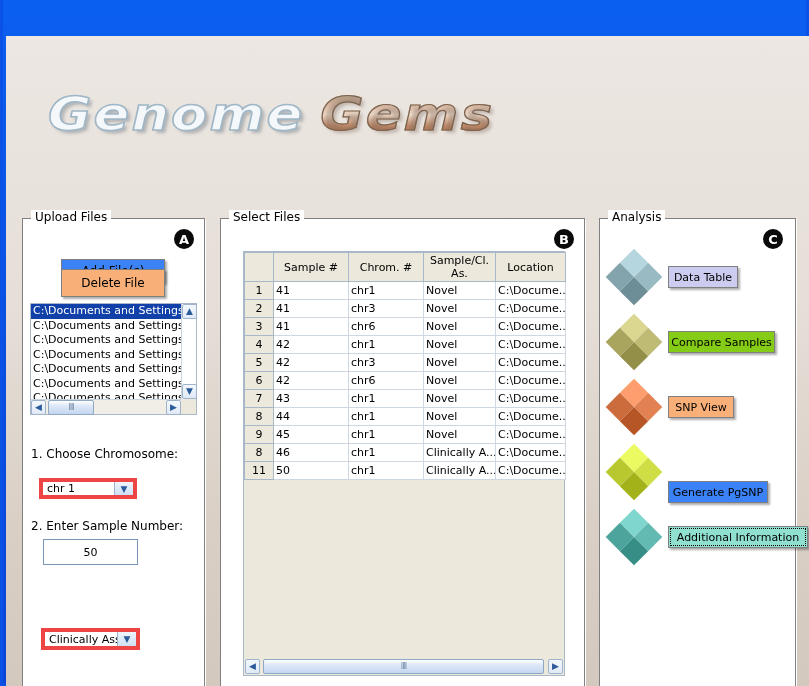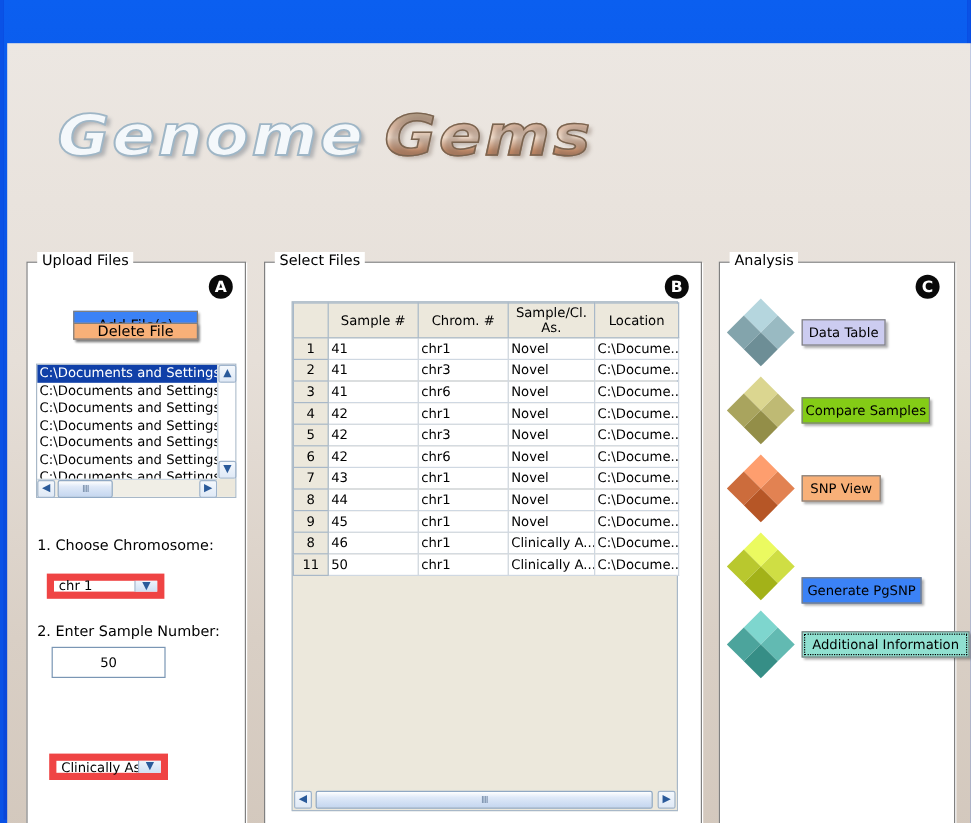--- a/index.html
+++ b/index.html
@@ -141,21 +141,21 @@
     display: flex; align-items: center; justify-content: center;
     user-select: none;
   }
   .btn-yellow  { background: #3b82f6; margin-top: 20px; }
   .btn-orange  { background: #f8b078; }
   .btn-lilac   { background: #ccccf0; }
   .btn-cream   { background: #84cc16; }
   .btn-turq    { background: #90e0d0; }
 
   #btn-addfiles { position: absolute; left: 38px; top: 20px; width: 104px; height: 24px; }
-  #btn-delfile  { position: absolute; left: 38px; top: 50px; width: 104px; height: 14px; }
+  #btn-delfile  { position: absolute; left: 38px; top: 50px; width: 104px; height: 28px; }
 
   
   #listbox-wrap {
     position: absolute; left: 7px; top: 84px; width: 167px; height: 112px;
     border: 1px solid #a8b8c8; background: #ffffff;
   }
   #listbox {
     position: absolute; left: 0; top: 0; right: 15px; bottom: 15px;
     overflow: hidden;
   }
@@ -198,21 +198,21 @@
   }
 
   
   .form-label {
     position: absolute;
     font-size: 12px; color: #000;
     font-family: "DejaVu Sans", sans-serif;
   }
   .combo {
     position: absolute;
-    border: 6px solid #ef4444;
+    border: 4px solid #ef4444;
     background: #ffffff;
     display: flex; align-items: center;
     font-size: 11px;
     font-family: "DejaVu Sans", sans-serif;
   }
   .combo .combo-text { flex: 1; padding-left: 4px; color: #000; white-space: nowrap; overflow: hidden; }
   .combo .combo-arrow {
     width: 19px; height: 100%;
     background: linear-gradient(to bottom, #eef4fc 0%, #cfe0f4 100%);
     border-left: 1px solid #9fb4cc;

